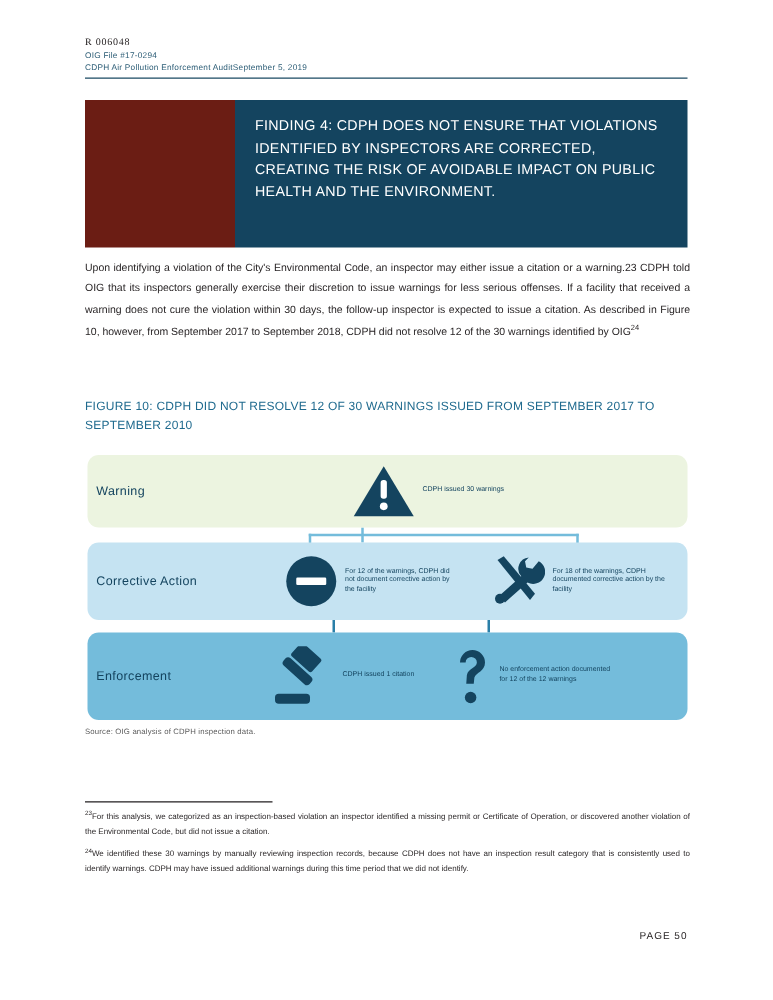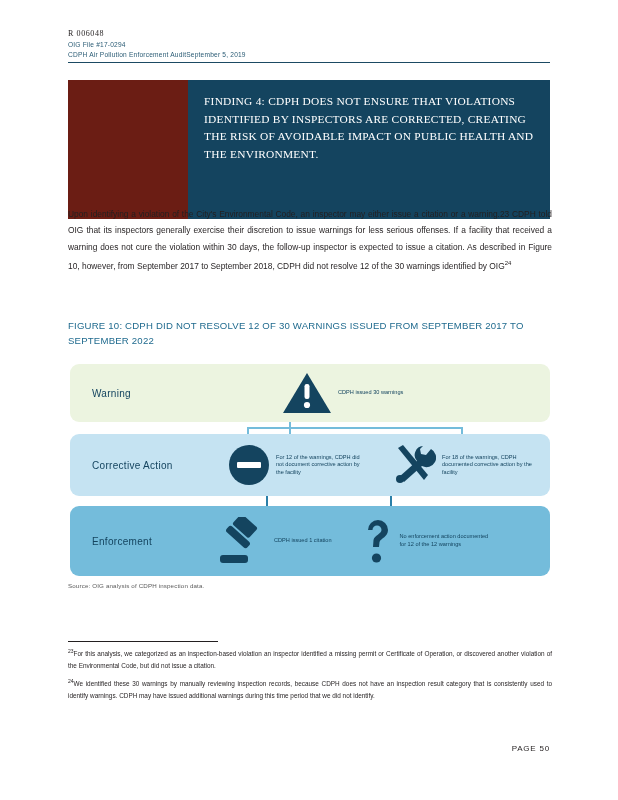--- a/index.html
+++ b/index.html
@@ -49,23 +49,22 @@
   }
   .hdr-left { color:#2b5c75; }
   .hdr-right { color:#2b5c75; }
 
   
   .banner {
     position: absolute;
     left: 68px;
     top: 80px;
     width: 482px;
-    height: 139px;
-    display: flex;
-    font-family: Liberation Serif, serif;
+    height: 118px;
+    display: flex;
   }
   .banner-square {
     width: 120px;
     background: #6b1d14;
     flex: 0 0 120px;
   }
   .banner-body {
     flex: 1 1 auto;
     background: #14445f;
     padding: 13px 16px 10px 16px;
@@ -135,21 +134,21 @@
     background: #c5e3f2;
   }
   .band-enforcement {
     top: 142px;
     height: 70px;
     background: #74bcdb;
   }
   .band-label {
     width: 140px;
     flex: 0 0 140px;
-    padding-left: 22px;
+    padding-left: 7px;
     box-sizing: border-box;
     font-size: 10px;
     color: #14445f;
     letter-spacing: .3px;
   }
   .band-content {
     flex: 1 1 auto;
     display: flex;
     align-items: center;
     height: 100%;
@@ -244,21 +243,21 @@
     <div class="banner-square"></div>
     <div class="banner-body">
       <div class="banner-title">FINDING 4: CDPH DOES NOT ENSURE THAT VIOLATIONS IDENTIFIED BY INSPECTORS ARE CORRECTED, CREATING THE RISK OF AVOIDABLE IMPACT ON PUBLIC HEALTH AND THE ENVIRONMENT.</div>
     </div>
   </div>
 
   <div class="body-copy">
     <span>Upon identifying a violation of the City's Environmental Code, an inspector may either issue a citation or a warning.23 CDPH told OIG that its inspectors generally exercise their discretion to issue warnings for less serious offenses. If a facility that received a warning does not cure the violation within 30 days, the follow-up inspector is expected to issue a citation. As described in Figure 10, however, from September 2017 to September 2018, CDPH did not resolve 12 of the 30 warnings identified by OIG</span><sup>24</sup>
   </div>
 
-  <div class="figure-heading">FIGURE 10: CDPH DID NOT RESOLVE 12 OF 30 WARNINGS ISSUED FROM SEPTEMBER 2017 TO SEPTEMBER 2022</div>
+  <div class="figure-heading">FIGURE 10: CDPH DID NOT RESOLVE 12 OF 30 WARNINGS ISSUED FROM SEPTEMBER 2017 TO SEPTEMBER 2010</div>
 
   <div class="figure">
 
     <div class="connector" style="left:219px; top:58px; width:2px; height:12px;"></div>
     <div class="connector" style="left:177px; top:63px; width:216px; height:2px;"></div>
     <div class="connector" style="left:177px; top:63px; width:2px; height:9px;"></div>
     <div class="connector" style="left:391px; top:63px; width:2px; height:9px;"></div>
     <div class="connector connector-dark" style="left:196px; top:132px; width:2px; height:10px;"></div>
     <div class="connector connector-dark" style="left:320px; top:132px; width:2px; height:10px;"></div>
 

